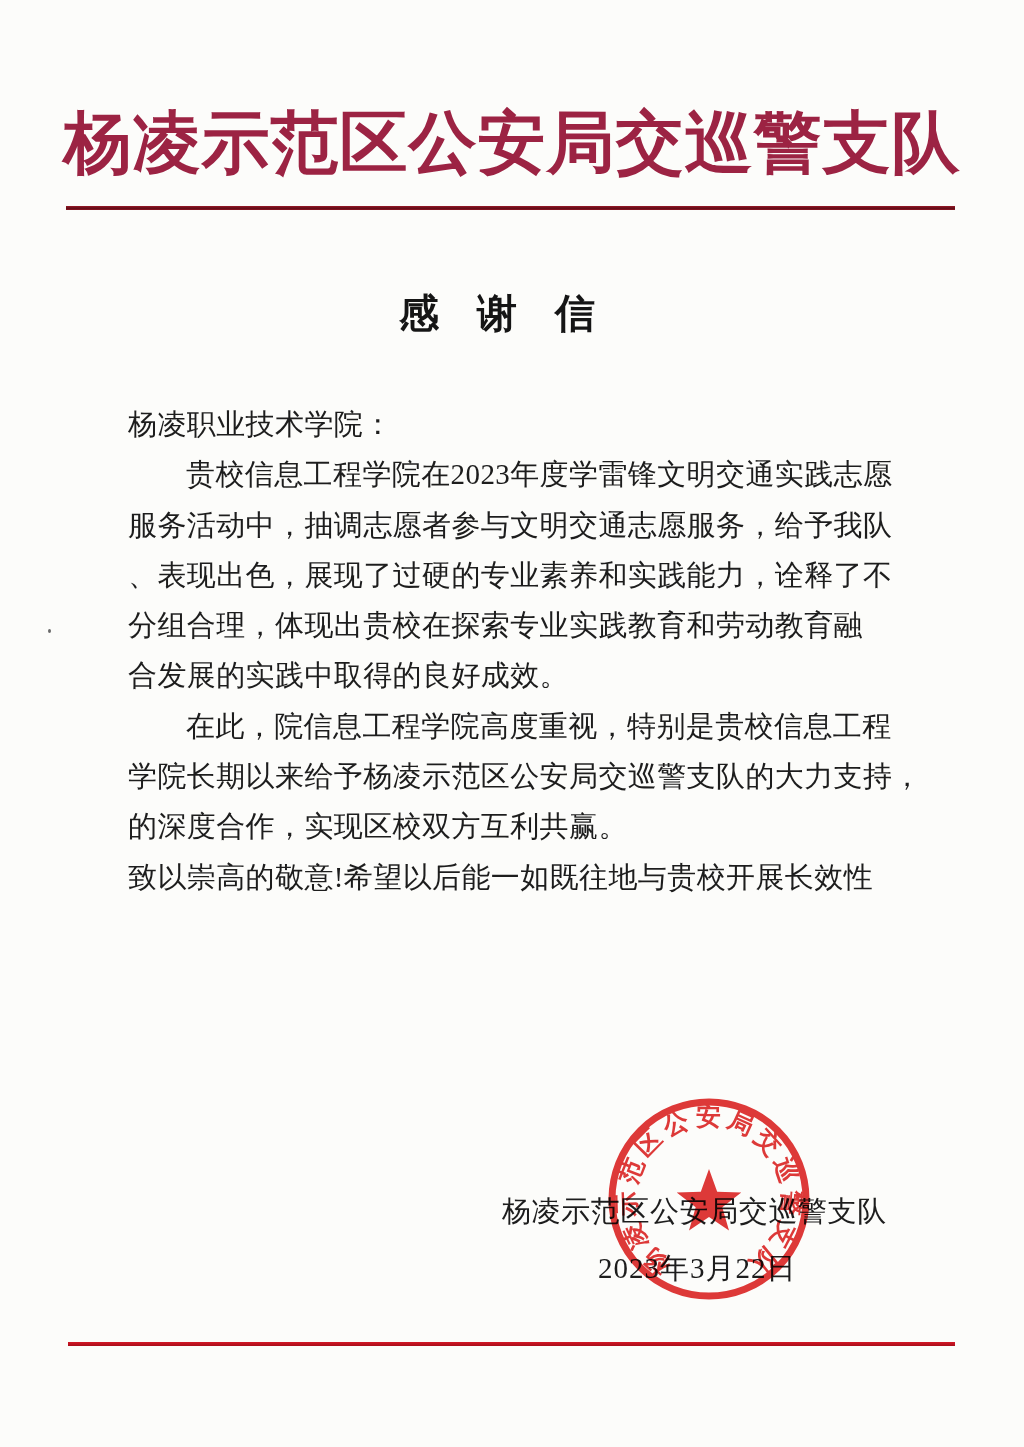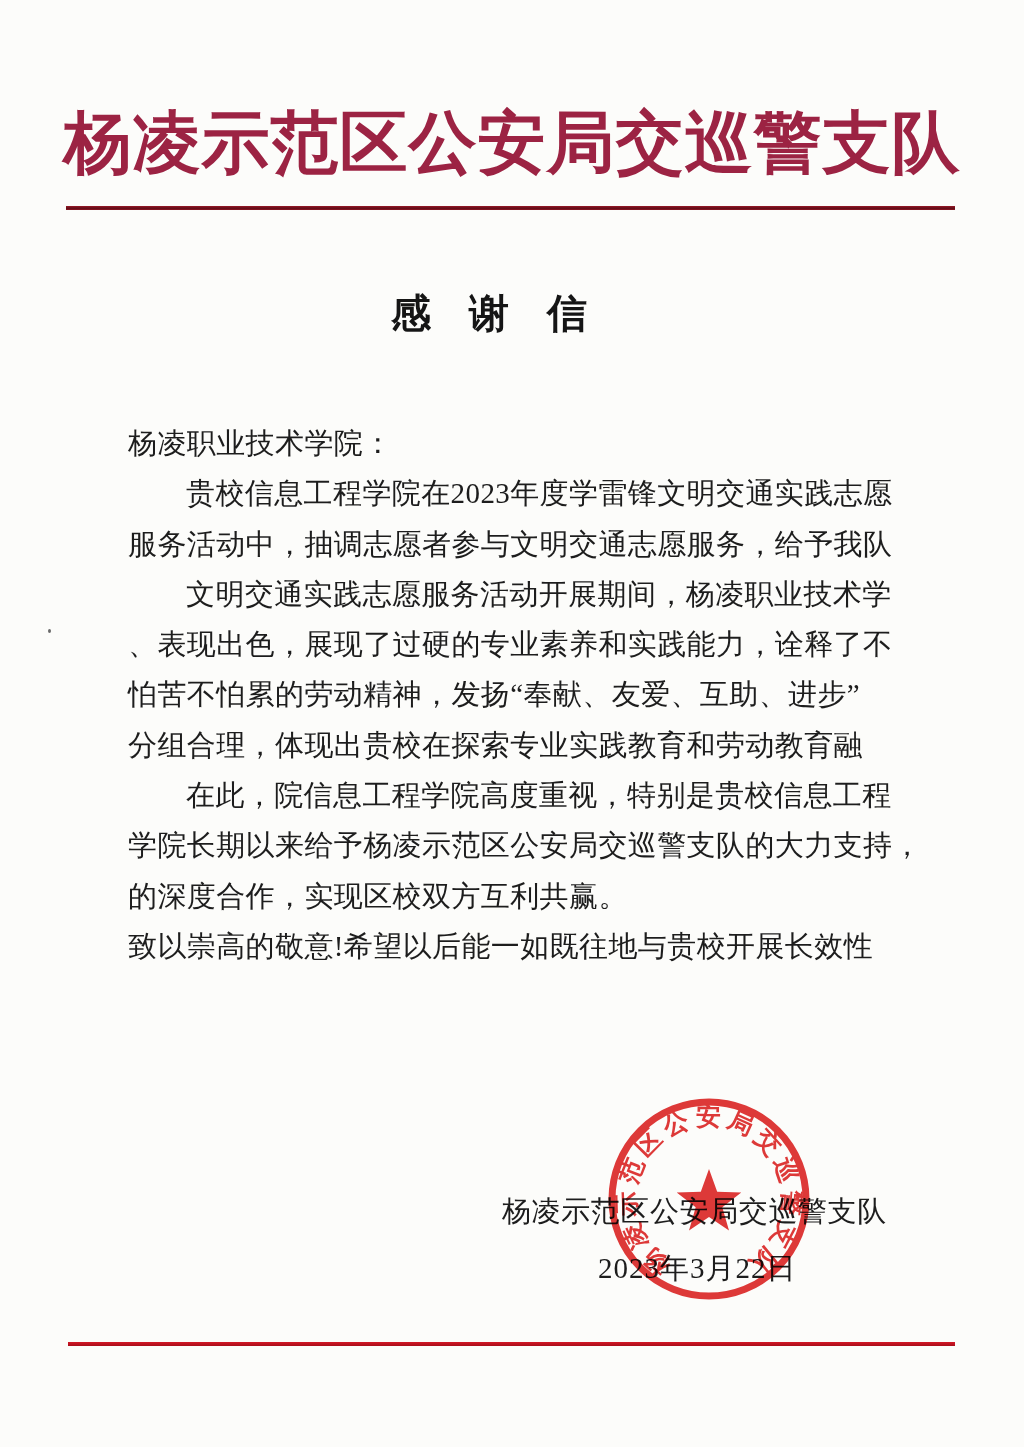--- a/index.html
+++ b/index.html
@@ -17,27 +17,27 @@
   .rule{position:absolute;height:4px;}
   .rule-top{
     left:66px;top:206px;width:889px;
     background:linear-gradient(to bottom,#9a1a28,#5f0c16 55%,#8d1522);
   }
   .rule-bottom{
     left:68px;top:1342px;width:887px;
     background:linear-gradient(to bottom,#d41826,#a80e1a);
   }
   .doc-title{
-    position:absolute;left:0;top:288px;width:992px;height:52px;
+    position:absolute;left:8px;top:288px;width:992px;height:52px;
     line-height:52px;text-align:center;
     font-size:40px;font-weight:bold;letter-spacing:14px;
     color:#151515;white-space:nowrap;
   }
   .body-block{
-    position:absolute;left:128px;top:418px;width:770px;
+    position:absolute;left:128px;top:399px;width:770px;
     color:#1d1d1d;
   }
   .bline{
     height:50.3px;line-height:50.3px;
     font-size:29px;letter-spacing:0.4px;white-space:nowrap;
   }
   .bline.ind{text-indent:58px;}
   .signature{
     position:absolute;left:502px;top:1192px;
     font-size:29px;letter-spacing:0.6px;color:#1d1d1d;white-space:nowrap;
@@ -70,24 +70,23 @@
   <div class="rule rule-top"></div>
 
   <div class="doc-title">感 谢 信</div>
 
   <div class="speck"></div>
 
   <div class="body-block">
     <div class="bline">杨凌职业技术学院：</div>
     <div class="bline ind">贵校信息工程学院在2023年度学雷锋文明交通实践志愿</div>
     <div class="bline">服务活动中，抽调志愿者参与文明交通志愿服务，给予我队</div>
-    <div class="bline ind">文明交通实践志愿服务活动开展期间，杨凌职业技术学</div>
     <div class="bline">、表现出色，展现了过硬的专业素养和实践能力，诠释了不</div>
-    <div class="bline">怕苦不怕累的劳动精神，发扬“奉献、友爱、互助、进步”</div>
     <div class="bline">分组合理，体现出贵校在探索专业实践教育和劳动教育融</div>
+    <div class="bline">合发展的实践中取得的良好成效。</div>
     <div class="bline ind">在此，院信息工程学院高度重视，特别是贵校信息工程</div>
     <div class="bline">学院长期以来给予杨凌示范区公安局交巡警支队的大力支持，</div>
     <div class="bline">的深度合作，实现区校双方互利共赢。</div>
     <div class="bline">致以崇高的敬意!希望以后能一如既往地与贵校开展长效性</div>
   </div>
 
   <div class="signature">杨凌示范区公安局交巡警支队</div>
 
   <div class="sign-date">2023年3月22日</div>
 

